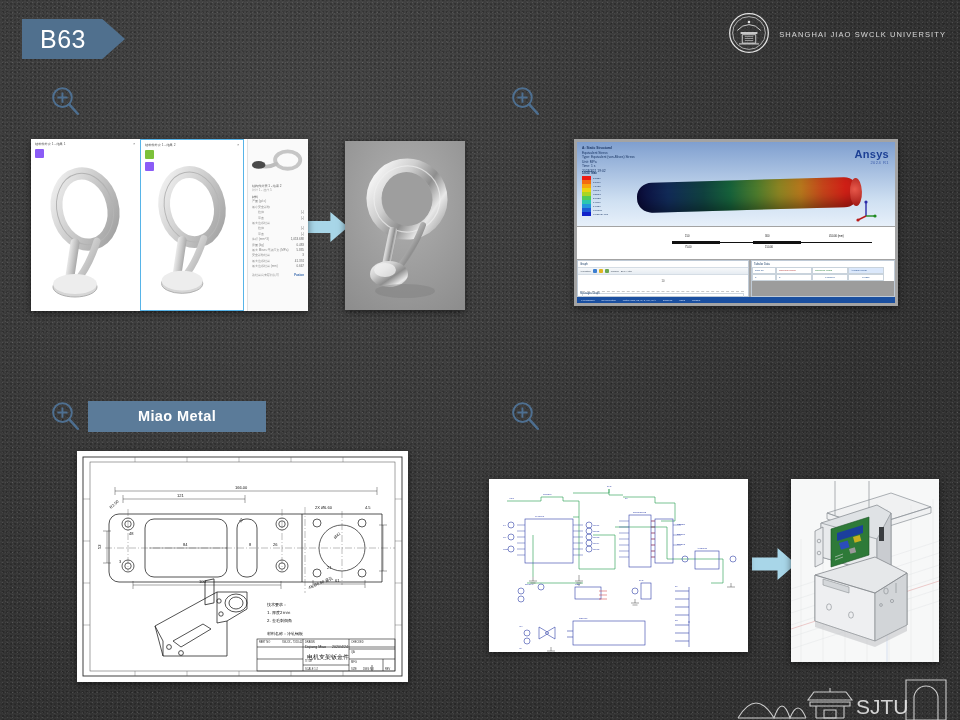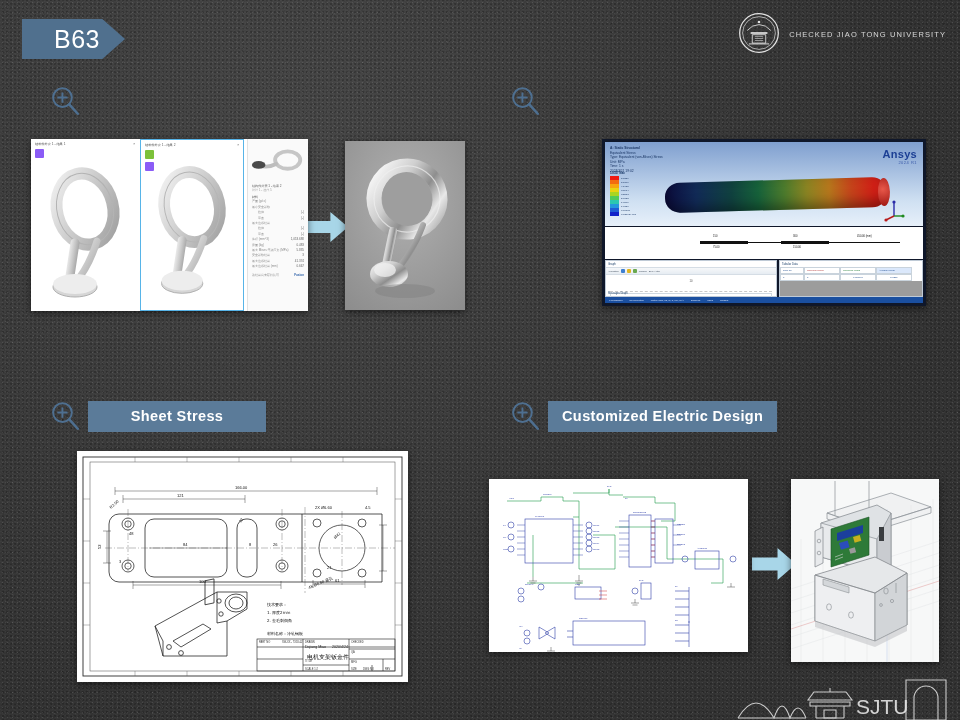--- a/index.html
+++ b/index.html
@@ -26,21 +26,21 @@
     background-image:
       repeating-linear-gradient(27deg, rgba(255,255,255,.025) 0 1px, transparent 1px 3px),
       repeating-linear-gradient(118deg, rgba(0,0,0,.05) 0 1px, transparent 1px 4px);
   }
 
   
   #b63{
     position:absolute;left:22px;top:19px;width:103px;height:40px;
     background:#50708e;
     clip-path:polygon(0 0, 78% 0, 100% 50%, 78% 100%, 0 100%);
-    color:#fff;font-size:25px;line-height:40px;padding-left:32px;
+    color:#fff;font-size:25px;line-height:40px;padding-left:18px;
     box-sizing:border-box;letter-spacing:.5px;
   }
 
   
   #sjtu-logo{position:absolute;right:14px;top:12px;display:flex;align-items:center;gap:9px;opacity:.93;}
   #sjtu-seal{width:42px;height:42px;}
   #sjtu-words{display:flex;flex-direction:column;line-height:1;}
   #sjtu-cn{color:#f2f2f2;font-size:21px;letter-spacing:3px;font-family:"DejaVu Sans",sans-serif;}
   #sjtu-en{color:#e0e0e0;font-size:7.5px;letter-spacing:1.1px;margin-top:4px;}
 
@@ -73,21 +73,21 @@
   #gd-props{position:absolute;right:0;top:0;bottom:0;width:60px;background:#fafafa;border-left:1px solid #e2e2e2;}
   .prow{display:flex;justify-content:space-between;font-size:3px;color:#8a8a8a;padding:0 4px;line-height:5.4px;}
   .prow b{font-weight:normal;color:#666;}
   .prow.ind{padding-left:10px;}
   .pgroup{font-size:3.1px;color:#5d5d5d;padding:2px 4px 0;}
   #gd-viewcube{position:absolute;left:214px;top:19px;width:34px;height:30px;}
   #gd-toolbar{position:absolute;left:219px;top:55px;width:24px;height:63px;background:#2b2f33;border-radius:3px;}
   .tb-i{width:14px;height:12px;margin:3px auto 0;border-radius:2px;}
 
   
-  #ansys{left:574px;top:139px;width:324px;height:167px;background:#0f172a;margin-left:28px;}
+  #ansys{left:574px;top:139px;width:324px;height:167px;background:#a3a3a3;}
   #ansys-view{position:absolute;left:3px;right:3px;top:3px;height:84px;
     background:linear-gradient(#7f9fcf,#cfe0f2 70%,#e7f0fa);}
   #ansys-brand{position:absolute;right:6px;top:6px;text-align:right;}
   #ansys-brand .an{color:#1c3f94;font-size:11px;font-weight:bold;letter-spacing:.3px;}
   #ansys-brand .yr{color:#3a5aa8;font-size:4px;letter-spacing:.5px;}
   #ansys-title{position:absolute;left:5px;top:4px;font-size:3.3px;color:#15305f;line-height:4.6px;}
   #ansys-title .t0{font-weight:bold;}
   #ansys-legend{position:absolute;left:5px;top:29px;width:34px;}
   #ansys-legend .lt{font-size:2.8px;color:#10305f;font-weight:bold;margin-bottom:1px;}
   .legrow{display:flex;align-items:center;height:4px;}
@@ -142,21 +142,21 @@
     <circle cx="50" cy="50" r="46" fill="none" stroke="#f0f0f0" stroke-width="3"></circle>
     <circle cx="50" cy="50" r="39" fill="none" stroke="#f0f0f0" stroke-width="1.6"></circle>
     <path d="M22 44 Q34 30 50 30 Q66 30 78 44" fill="none" stroke="#f0f0f0" stroke-width="2"></path>
     <path d="M30 48 h40 v4 h-40 z" fill="#f0f0f0"></path>
     <path d="M34 54 h32 v20 h-32 z" fill="none" stroke="#f0f0f0" stroke-width="2"></path>
     <path d="M40 58 h20 M40 63 h20 M40 68 h20" stroke="#f0f0f0" stroke-width="1.4"></path>
     <path d="M26 76 h48" stroke="#f0f0f0" stroke-width="2.4"></path>
     <circle cx="50" cy="24" r="3" fill="#f0f0f0"></circle>
   </svg>
   <div id="sjtu-words">
-    <div id="sjtu-en">CHECKED JIAO TONG UNIVERSITY</div>
+    <div id="sjtu-en">SHANGHAI JIAO SWCLK UNIVERSITY</div>
   </div>
 </div>
 
 <div class="cap" style="left:48px;top:84px;">
   <svg class="mag" viewBox="0 0 40 40">
     <circle cx="17" cy="16" r="11" fill="none" stroke="#4e6f90" stroke-width="2.3"></circle>
     <path d="M17 10 v12 M11 16 h12" stroke="#4e6f90" stroke-width="2.3"></path>
     <path d="M25 24 L35 35" stroke="#4e6f90" stroke-width="3" stroke-linecap="round"></path>
   </svg>
 </div>
@@ -168,30 +168,29 @@
     <path d="M25 24 L35 35" stroke="#4e6f90" stroke-width="3" stroke-linecap="round"></path>
   </svg>
 </div>
 
 <div class="cap" style="left:48px;top:399px;">
   <svg class="mag" viewBox="0 0 40 40">
     <circle cx="17" cy="16" r="11" fill="none" stroke="#4e6f90" stroke-width="2.3"></circle>
     <path d="M17 10 v12 M11 16 h12" stroke="#4e6f90" stroke-width="2.3"></path>
     <path d="M25 24 L35 35" stroke="#4e6f90" stroke-width="3" stroke-linecap="round"></path>
   </svg>
-  <div class="caplabel" style="width:178px;text-align:center;box-sizing:border-box;">Sheet Stress</div>
+  <div class="caplabel" style="width:178px;text-align:center;box-sizing:border-box;">Miao Metal</div>
 </div>
 
 <div class="cap" style="left:508px;top:399px;">
   <svg class="mag" viewBox="0 0 40 40">
     <circle cx="17" cy="16" r="11" fill="none" stroke="#4e6f90" stroke-width="2.3"></circle>
     <path d="M17 10 v12 M11 16 h12" stroke="#4e6f90" stroke-width="2.3"></path>
     <path d="M25 24 L35 35" stroke="#4e6f90" stroke-width="3" stroke-linecap="round"></path>
   </svg>
-  <div class="caplabel">Customized Electric Design</div>
 </div>
 
 <div class="arrow" id="arrow1"></div>
 <div class="arrow" id="arrow2"></div>
 
 <div class="panel shadow" id="gd">
 
   <div class="gd-col" style="left:0;width:108px;">
     <div class="gd-head">
       <span>结构件外壳 1 - 结果 1</span>

